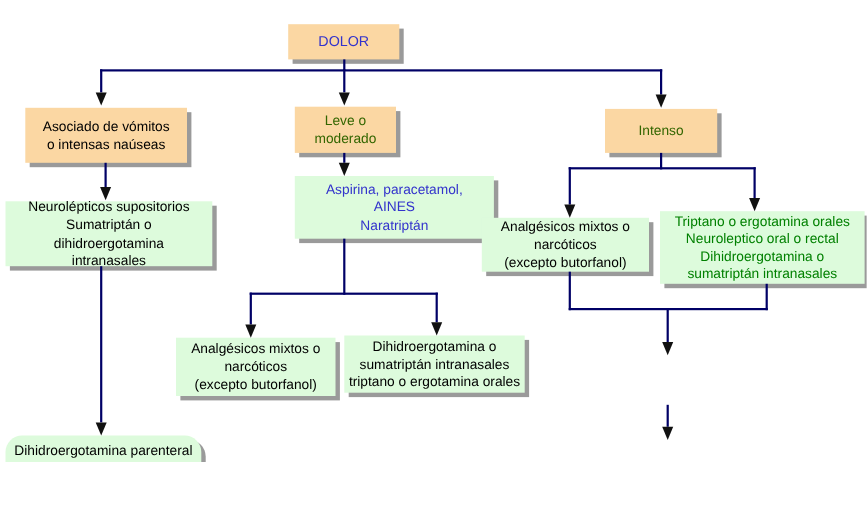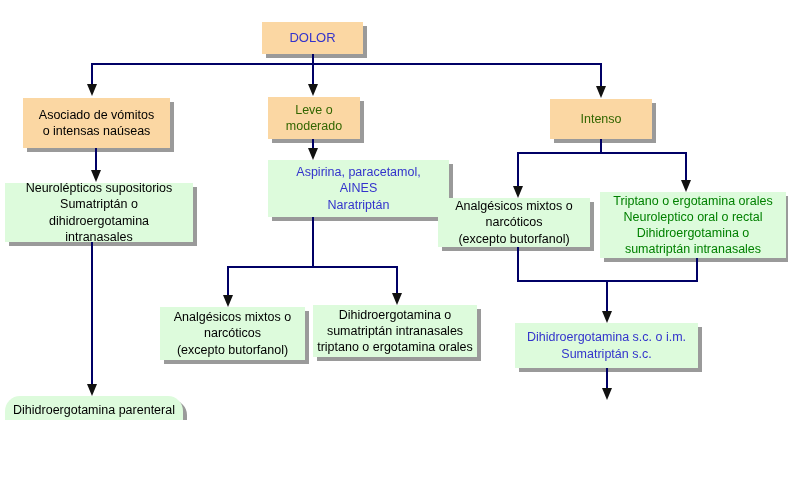--- a/index.html
+++ b/index.html
@@ -81,22 +81,20 @@
   <div class="node green t-green n-triptano">Triptano o ergotamina orales
 Neuroleptico oral o rectal
 Dihidroergotamina o
 sumatriptán intranasales</div>
   <div class="node green t-black n-analg-mod">Analgésicos mixtos o
 narcóticos
 (excepto butorfanol)</div>
   <div class="node green t-black n-dihi-intra">Dihidroergotamina o
 sumatriptán intranasales
 triptano o ergotamina orales</div>
-  <div class="node green t-blue n-dihi-sc">Dihidroergotamina s.c. o i.m.
-Sumatriptán s.c.</div>
   <div class="node green t-black n-dihi-par">Dihidroergotamina parenteral
 sumatriptán, neuroléptico,
 ketorolac</div>
 
   <div class="vline" style="left:312px; top:54px;  height:10px;"></div>
   <div class="hline" style="left:91px;  top:63px;  width:511px;"></div>
   <div class="vline" style="left:91px;  top:63px;  height:21px;"></div>
   <div class="arrow" style="left:87px;  top:84px;"></div>
   <div class="vline" style="left:312px; top:63px;  height:21px;"></div>
   <div class="arrow" style="left:308px; top:84px;"></div>

